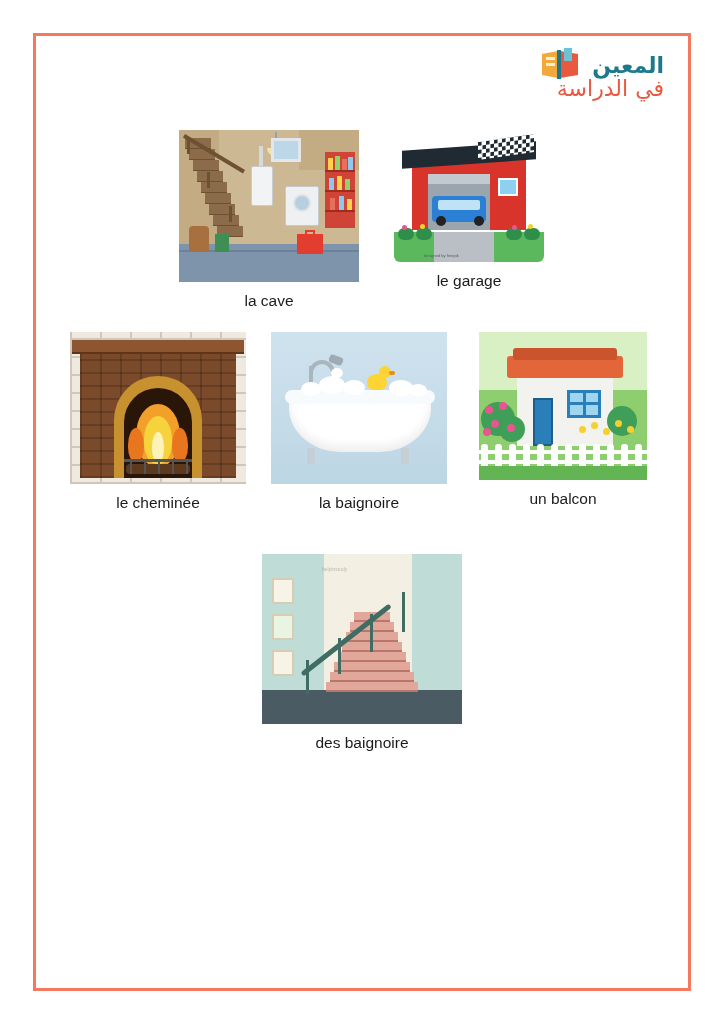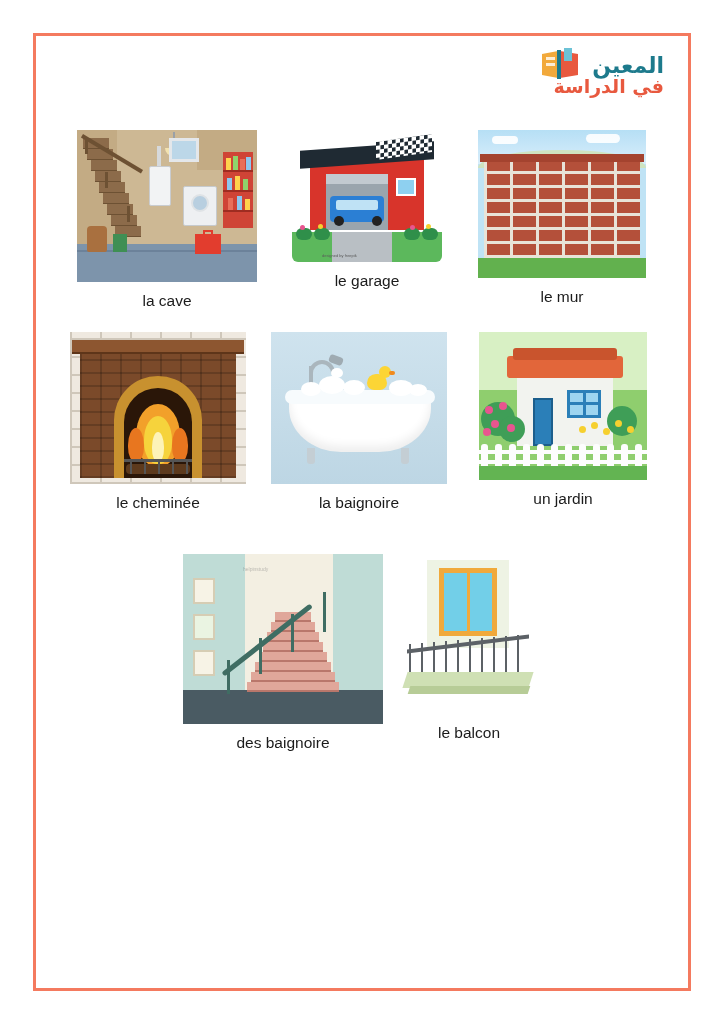--- a/index.html
+++ b/index.html
@@ -44,22 +44,22 @@
     line-height: 1.05;
     font-family: "DejaVu Sans", sans-serif;
   }
   .logo-line1 {
     font-size: 22px;
     font-weight: bold;
     color: #1d7a8c;
     letter-spacing: 0px;
   }
   .logo-line2 {
-    font-size: 19px;
-    font-weight: bold;
+    font-size: 22px;
+    font-weight: normal;
     color: #e8593f;
   }
   .logo-mark {
     position: absolute;
     right: 82px;
     top: 0px;
     width: 44px;
     height: 34px;
   }
 
@@ -360,32 +360,20 @@
           <div class="g-bush" style="left:130px;"></div>
           <div class="g-flower" style="left:8px;bottom:32px;background:#e8558f;"></div>
           <div class="g-flower" style="left:26px;bottom:33px;background:#f6d02f;"></div>
           <div class="g-flower" style="left:118px;bottom:32px;background:#e8558f;"></div>
           <div class="g-flower" style="left:134px;bottom:33px;background:#f6d02f;"></div>
           <div class="abs g-credit">designed by freepik</div>
         </div>
         <div class="cell-caption">le garage</div>
       </div>
 
-      <div class="cell" style="width:204px;">
-        <div class="thumb mur">
-          <div class="abs mur-sky"></div>
-          <div class="mur-cloud" style="left:14px;top:6px;width:26px;height:8px;"></div>
-          <div class="mur-cloud" style="left:108px;top:4px;width:34px;height:9px;"></div>
-          <div class="abs mur-hill"></div>
-          <div class="abs mur-bricks"></div>
-          <div class="abs mur-cap"></div>
-          <div class="abs mur-grass"></div>
-        </div>
-        <div class="cell-caption">le mur</div>
-      </div>
     </div>
 
     <div class="row row-2">
 
       <div class="cell" style="width:196px;">
         <div class="thumb chem">
           <div class="abs chem-brick"></div>
           <div class="abs chem-body"></div>
           <div class="abs chem-mantel"></div>
           <div class="abs chem-arch"></div>
@@ -462,21 +450,21 @@
             <div class="j-picket" style="left:72px;"></div>
             <div class="j-picket" style="left:86px;"></div>
             <div class="j-picket" style="left:100px;"></div>
             <div class="j-picket" style="left:114px;"></div>
             <div class="j-picket" style="left:128px;"></div>
             <div class="j-picket" style="left:142px;"></div>
             <div class="j-picket" style="left:156px;"></div>
           </div>
           <div class="abs j-grass"></div>
         </div>
-        <div class="cell-caption">un jardin</div>
+        <div class="cell-caption">un balcon</div>
       </div>
     </div>
 
     <div class="row row-3">
 
       <div class="cell" style="width:214px;">
         <div class="thumb esc">
           <div class="abs esc-back"></div>
           <div class="abs esc-wall-l"></div>
           <div class="abs esc-wall-r"></div>
@@ -497,39 +485,17 @@
           <div class="abs esc-rail" style="left:40px;top:118px;width:112px;transform:rotate(-38deg);"></div>
           <div class="esc-post" style="left:44px;top:106px;height:34px;"></div>
           <div class="esc-post" style="left:76px;top:84px;height:36px;"></div>
           <div class="esc-post" style="left:108px;top:60px;height:38px;"></div>
           <div class="esc-post" style="left:140px;top:38px;height:40px;"></div>
           <div class="wm" style="left:60px;top:12px;">helpinstudy</div>
         </div>
         <div class="cell-caption">des baignoire</div>
       </div>
 
-      <div class="cell" style="width:158px;">
-        <div class="thumb balc">
-          <div class="abs b-wall"></div>
-          <div class="abs b-window"></div>
-          <div class="abs b-glass"></div>
-          <div class="abs b-glassmid"></div>
-          <div class="abs b-rail-top"></div>
-          <div class="b-bar" style="left:10px;top:90px;height:34px;"></div>
-          <div class="b-bar" style="left:22px;top:89px;height:36px;"></div>
-          <div class="b-bar" style="left:34px;top:88px;height:37px;"></div>
-          <div class="b-bar" style="left:46px;top:87px;height:38px;"></div>
-          <div class="b-bar" style="left:58px;top:86px;height:39px;"></div>
-          <div class="b-bar" style="left:70px;top:85px;height:40px;"></div>
-          <div class="b-bar" style="left:82px;top:84px;height:41px;"></div>
-          <div class="b-bar" style="left:94px;top:83px;height:42px;"></div>
-          <div class="b-bar" style="left:106px;top:82px;height:43px;"></div>
-          <div class="b-bar" style="left:118px;top:81px;height:44px;"></div>
-          <div class="abs b-slab"></div>
-          <div class="abs b-slab2"></div>
-        </div>
-        <div class="cell-caption">le balcon</div>
-      </div>
 
     </div>
   </div>
 
 </div>
 
 </body></html>

